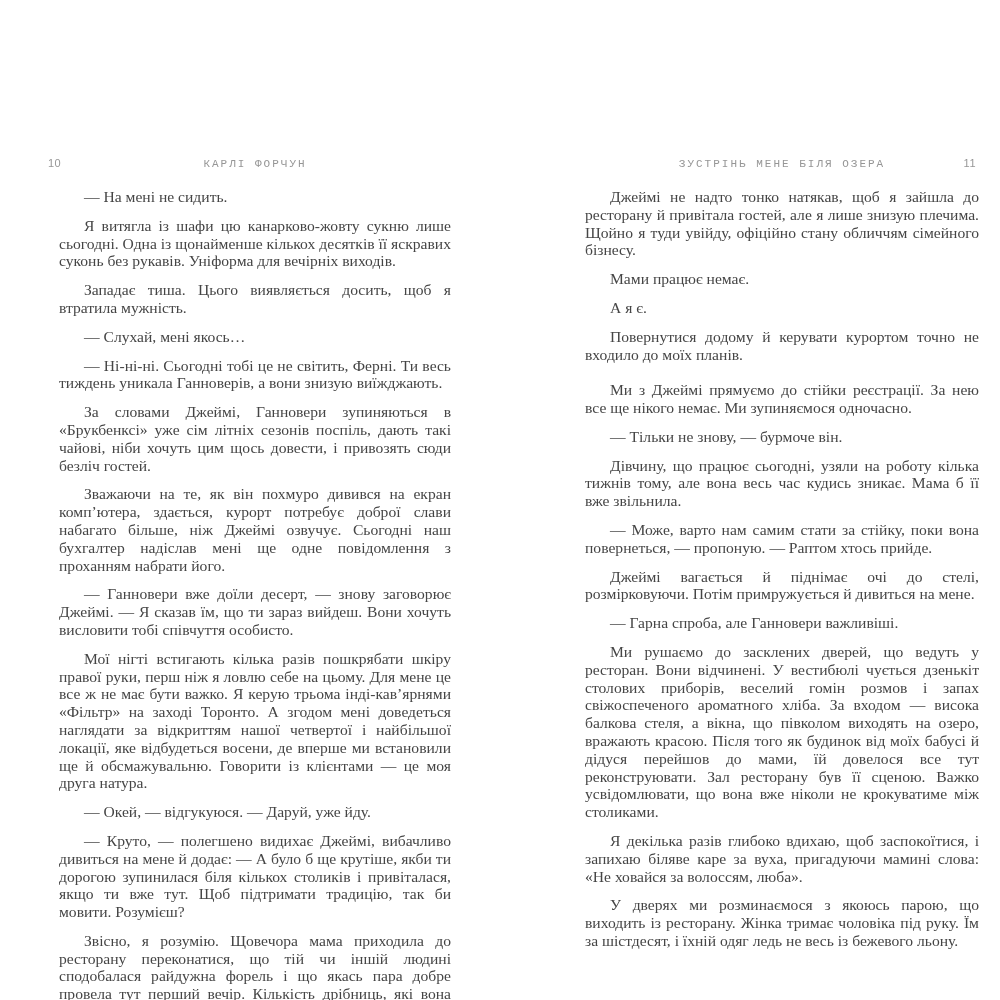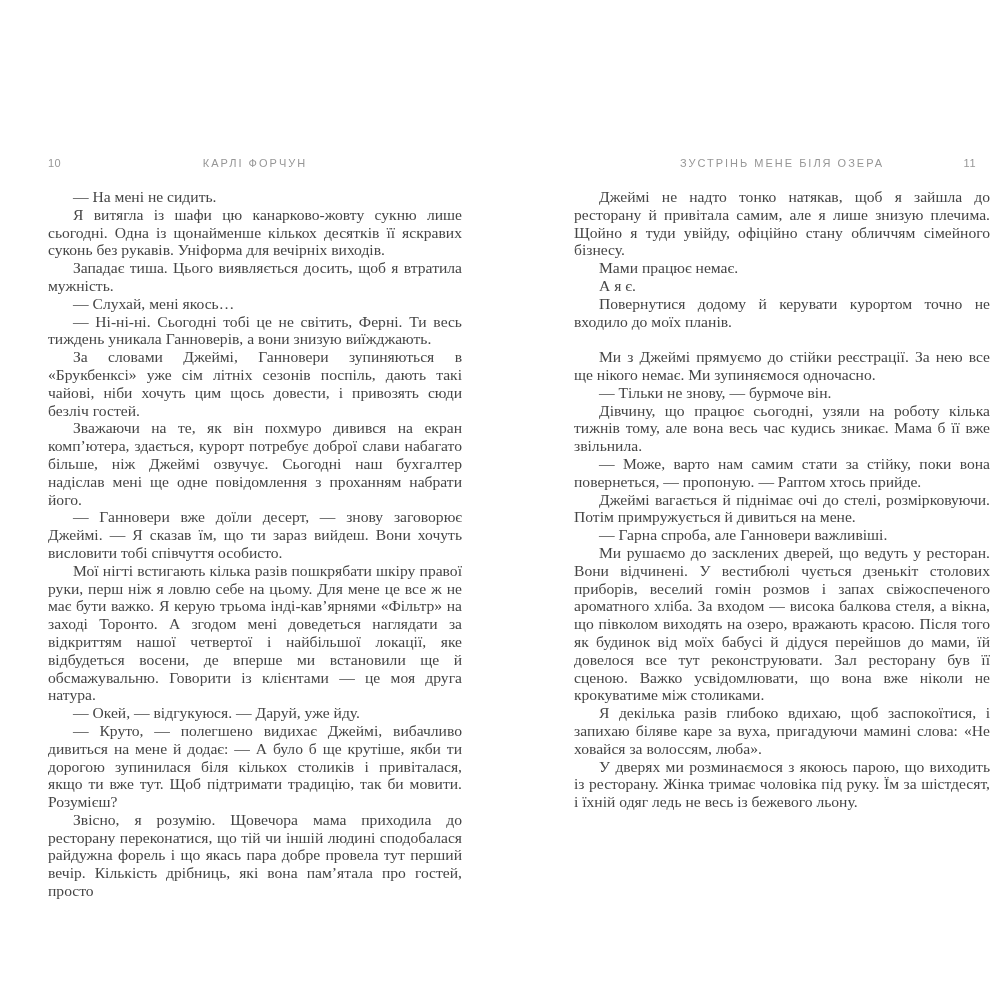--- a/index.html
+++ b/index.html
@@ -33,39 +33,40 @@
     font-family:"Liberation Sans", sans-serif;
     font-size:11px;
     letter-spacing:2px;
     color:var(--header-text);
     text-align:center;
     line-height:16px;
   }
   .running-title{
     display:inline-block;
     white-space:nowrap;
+    font-family:Liberation Mono, monospace;
   }
   .page-number{
     position:absolute;
     top:0;
     letter-spacing:0.5px;
   }
   .page-number.outer-left{ left:0; }
   .page-number.outer-right{ right:14px; }
 
   .page-body{
     margin-top:17px;
     color:var(--body-text);
     font-size:15.6px;
     line-height:17.8px;
     text-align:justify;
     text-rendering:optimizeLegibility;
   }
   .page-body p{
-    margin:0;
+    margin:11px;
     text-indent:25px;
   }
   .page-body p.noindent{ text-indent:0; }
   .page-body p.section-break{ margin-top:17.8px; }
 </style>
 </head>
 <body>
 
 <div class="spread">
 
@@ -89,21 +90,21 @@
         <p class="">Звісно, я розумію. Щовечора мама приходила до ресторану переконатися, що тій чи іншій людині сподобалася райдужна форель і що якась пара добре провела тут перший вечір. Кількість дрібниць, які вона пам’ятала про гостей, просто</p>
       </div>
   </section>
 
   <section class="page page-right">
     <header class="page-header">
       <span class="running-title">ЗУСТРІНЬ МЕНЕ БІЛЯ ОЗЕРА</span>
       <span class="page-number outer-right">11</span>
     </header>
     <div class="page-body">
-        <p class="">Джеймі не надто тонко натякав, щоб я зайшла до ресторану й привітала самим, але я лише знизую плечима. Щойно я туди увійду, офіційно стану обличчям сімейного бізнесу.</p>
+        <p class="">Джеймі не надто тонко натякав, щоб я зайшла до ресторану й привітала гостей, але я лише знизую плечима. Щойно я туди увійду, офіційно стану обличчям сімейного бізнесу.</p>
         <p class="">Мами працює немає.</p>
         <p class="">А я є.</p>
         <p class="">Повернутися додому й керувати курортом точно не входило до моїх планів.</p>
         <p class=" section-break">Ми з Джеймі прямуємо до стійки реєстрації. За нею все ще нікого немає. Ми зупиняємося одночасно.</p>
         <p class="">— Тільки не знову, — бурмоче він.</p>
         <p class="">Дівчину, що працює сьогодні, узяли на роботу кілька тижнів тому, але вона весь час кудись зникає. Мама б її вже звільнила.</p>
         <p class="">— Може, варто нам самим стати за стійку, поки вона повернеться, — пропоную. — Раптом хтось прийде.</p>
         <p class="">Джеймі вагається й піднімає очі до стелі, розмірковуючи. Потім примружується й дивиться на мене.</p>
         <p class="">— Гарна спроба, але Ганновери важливіші.</p>
         <p class="">Ми рушаємо до засклених дверей, що ведуть у ресторан. Вони відчинені. У вестибюлі чується дзенькіт столових приборів, веселий гомін розмов і запах свіжоспеченого ароматного хліба. За входом — висока балкова стеля, а вікна, що півколом виходять на озеро, вражають красою. Після того як будинок від моїх бабусі й дідуся перейшов до мами, їй довелося все тут реконструювати. Зал ресторану був її сценою. Важко усвідомлювати, що вона вже ніколи не крокуватиме між столиками.</p>

